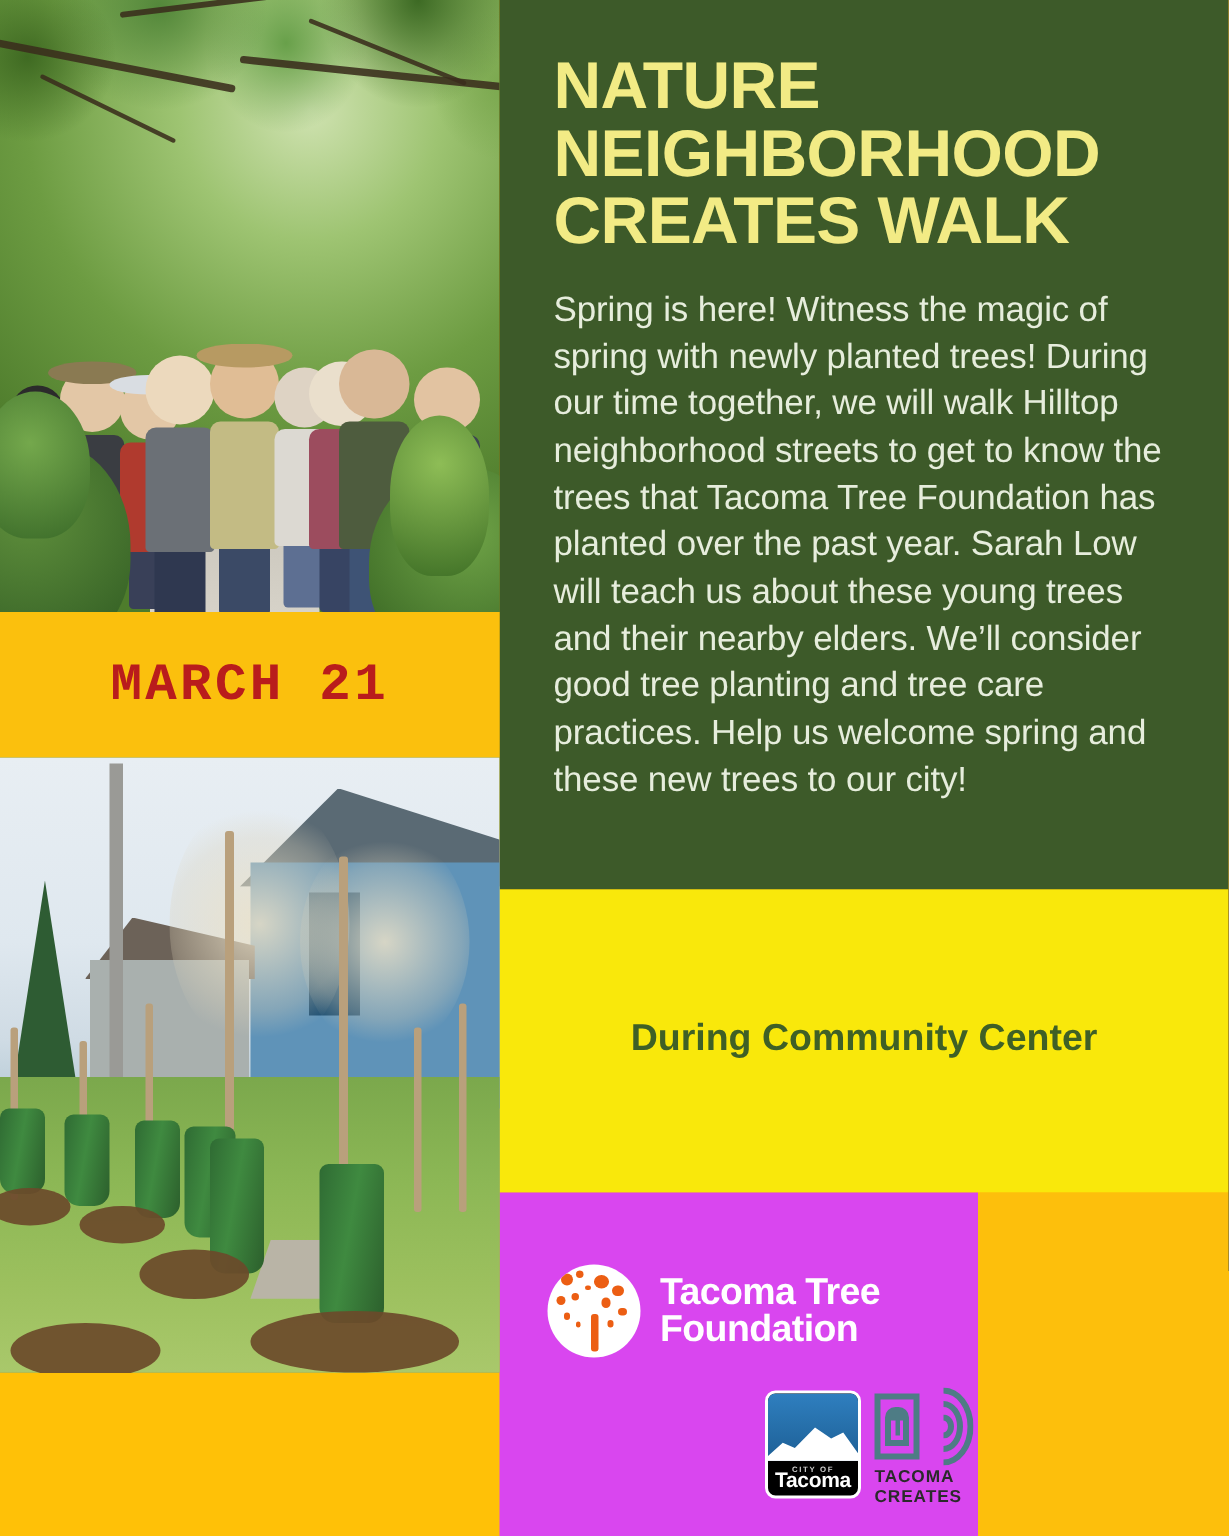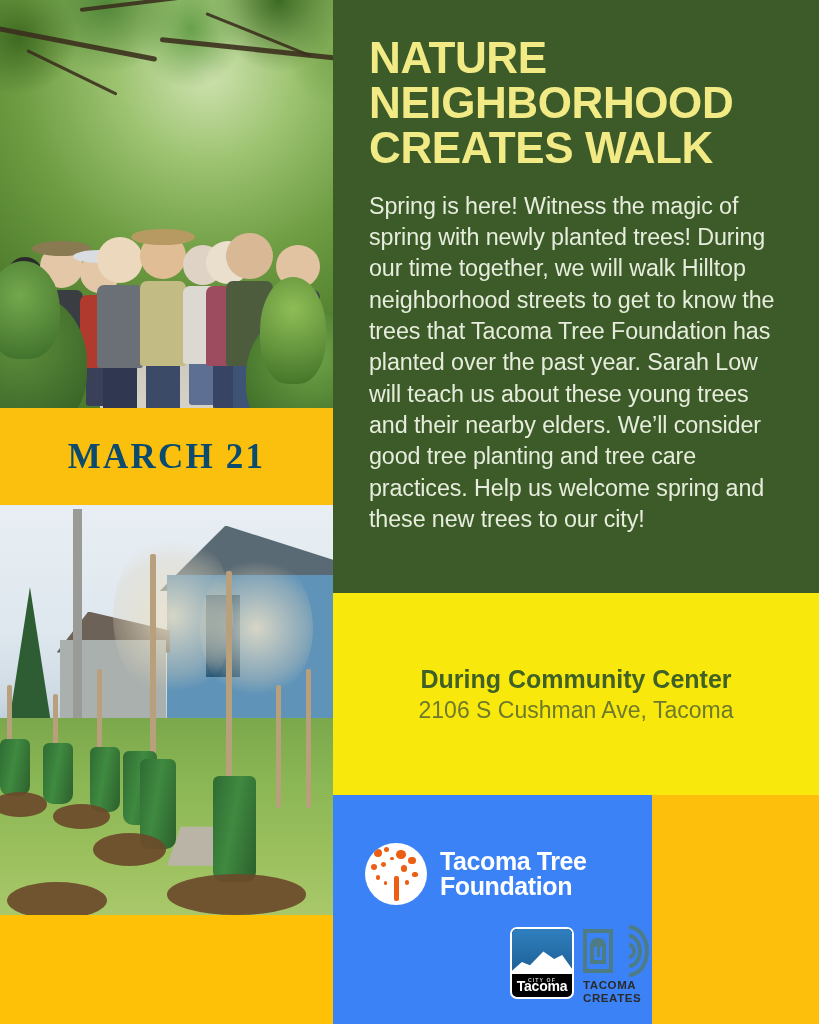--- a/index.html
+++ b/index.html
@@ -59,22 +59,22 @@
   .ph2-evergreen{position:absolute;background:#2e5c33;
     clip-path:polygon(50% 0,100% 100%,0 100%);}
   .ph2-pole{position:absolute;background:#9a9a96;}
   .ph2-crown{position:absolute;border-radius:50%;
     background:radial-gradient(circle,rgba(235,225,200,.85) 0%,rgba(220,210,185,.30) 55%,rgba(220,210,185,0) 72%);}
 
   
   #date-band{left:0;top:408px;width:333px;height:97px;background:#FBC00D;
      display:flex;align-items:center;justify-content:center;}
   #date-band .date-text{
-     font-weight:700;font-size:35px;letter-spacing:2.2px;color:#0c4a6e;
-     font-family:Liberation Serif, serif;}
+     font-weight:700;font-size:35px;letter-spacing:2.2px;color:#b91c1c;
+     font-family:Liberation Mono, monospace;}
 
   
   #time-band{left:0;top:915px;width:333px;height:109px;background:#F7EE8E;
      display:flex;align-items:flex-start;justify-content:center;padding-top:18px;}
   #time-band .time-text{
      font-weight:700;font-size:25px;letter-spacing:.4px;color:#3F6026;}
 
   
   #green-panel{left:333px;top:0;width:486px;height:593px;background:#3D5A29;
      padding:36px 38px 0 36px;}
@@ -85,21 +85,21 @@
      letter-spacing:-0.1px;}
 
   
   #meeting-panel{left:333px;top:593px;width:486px;height:202px;background:#F9E80B;
      display:flex;flex-direction:column;align-items:center;justify-content:center;}
   #meeting-title{color:#3F6026;font-weight:700;font-size:34px;letter-spacing:.5px;margin-bottom:9px;}
   #meeting-venue{color:#3F6026;font-weight:700;font-size:25px;margin-bottom:3px;}
   #meeting-address{color:#6E7A2B;font-size:23px;font-weight:400;}
 
   
-  #logo-panel{left:333px;top:795px;width:319px;height:229px;background:#3b82f6;}
+  #logo-panel{left:333px;top:795px;width:319px;height:229px;background:#d946ef;}
   #right-amber{left:652px;top:795px;width:167px;height:229px;background:#FDBF0C;}
 
   
   #ttf-logo{position:absolute;left:32px;top:48px;display:flex;align-items:center;gap:13px;}
   #ttf-mark{width:62px;height:62px;border-radius:50%;background:#fff;position:relative;overflow:hidden;flex:none;}
   #ttf-mark .cut{position:absolute;background:#EC5E13;border-radius:50%;}
   #ttf-mark .trunk{position:absolute;left:46%;bottom:6%;width:9%;height:40%;background:#EC5E13;border-radius:2px;}
   #ttf-word{color:#fff;font-weight:700;line-height:1.0;font-size:25px;letter-spacing:-.4px;}
   #ttf-word .l2{display:block;}
 
@@ -260,21 +260,20 @@
     <h1 id="title">
       <span class="line">NATURE</span>
       <span class="line">NEIGHBORHOOD</span>
       <span class="line">CREATES WALK</span>
     </h1>
     <p id="body-copy">Spring is here! Witness the magic of spring with newly planted trees! During our time together, we will walk Hilltop neighborhood streets to get to know the trees that Tacoma Tree Foundation has planted over the past year. Sarah Low will teach us about these young trees and their nearby elders. We’ll consider good tree planting and tree care practices. Help us welcome spring and these new trees to our city!</p>
   </div>
 
   <div class="panel" id="meeting-panel">
     <div id="meeting-venue">During Community Center</div>
-    <div id="meeting-address">2106 S Cushman Ave, Tacoma</div>
   </div>
 
   <div class="panel" id="logo-panel">
 
     <div id="ttf-logo">
       <div id="ttf-mark">
         <div class="cut" style="left:14%;top:10%;width:13%;height:13%;"></div>
         <div class="cut" style="left:30%;top:6%;width:9%;height:9%;"></div>
         <div class="cut" style="left:50%;top:12%;width:16%;height:14%;"></div>
         <div class="cut" style="left:70%;top:22%;width:12%;height:12%;"></div>

